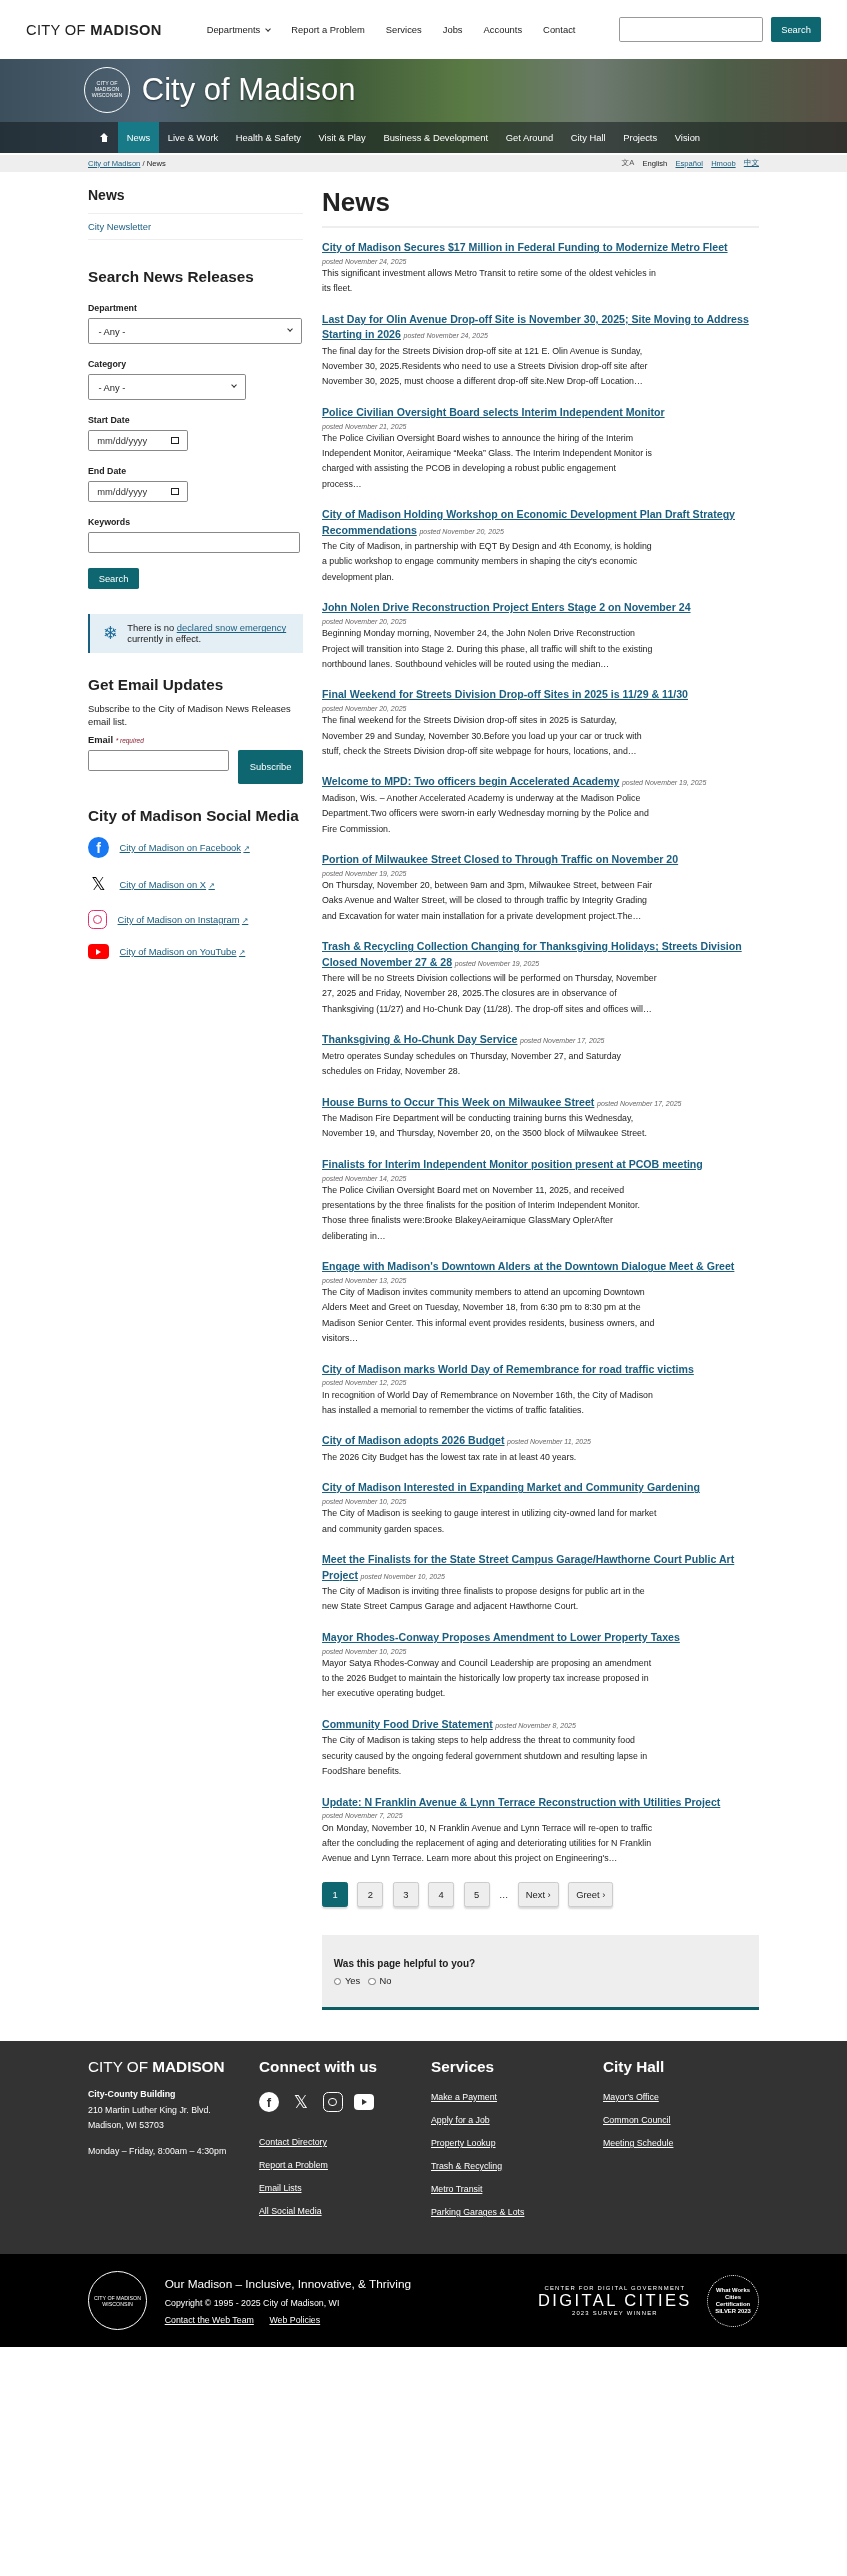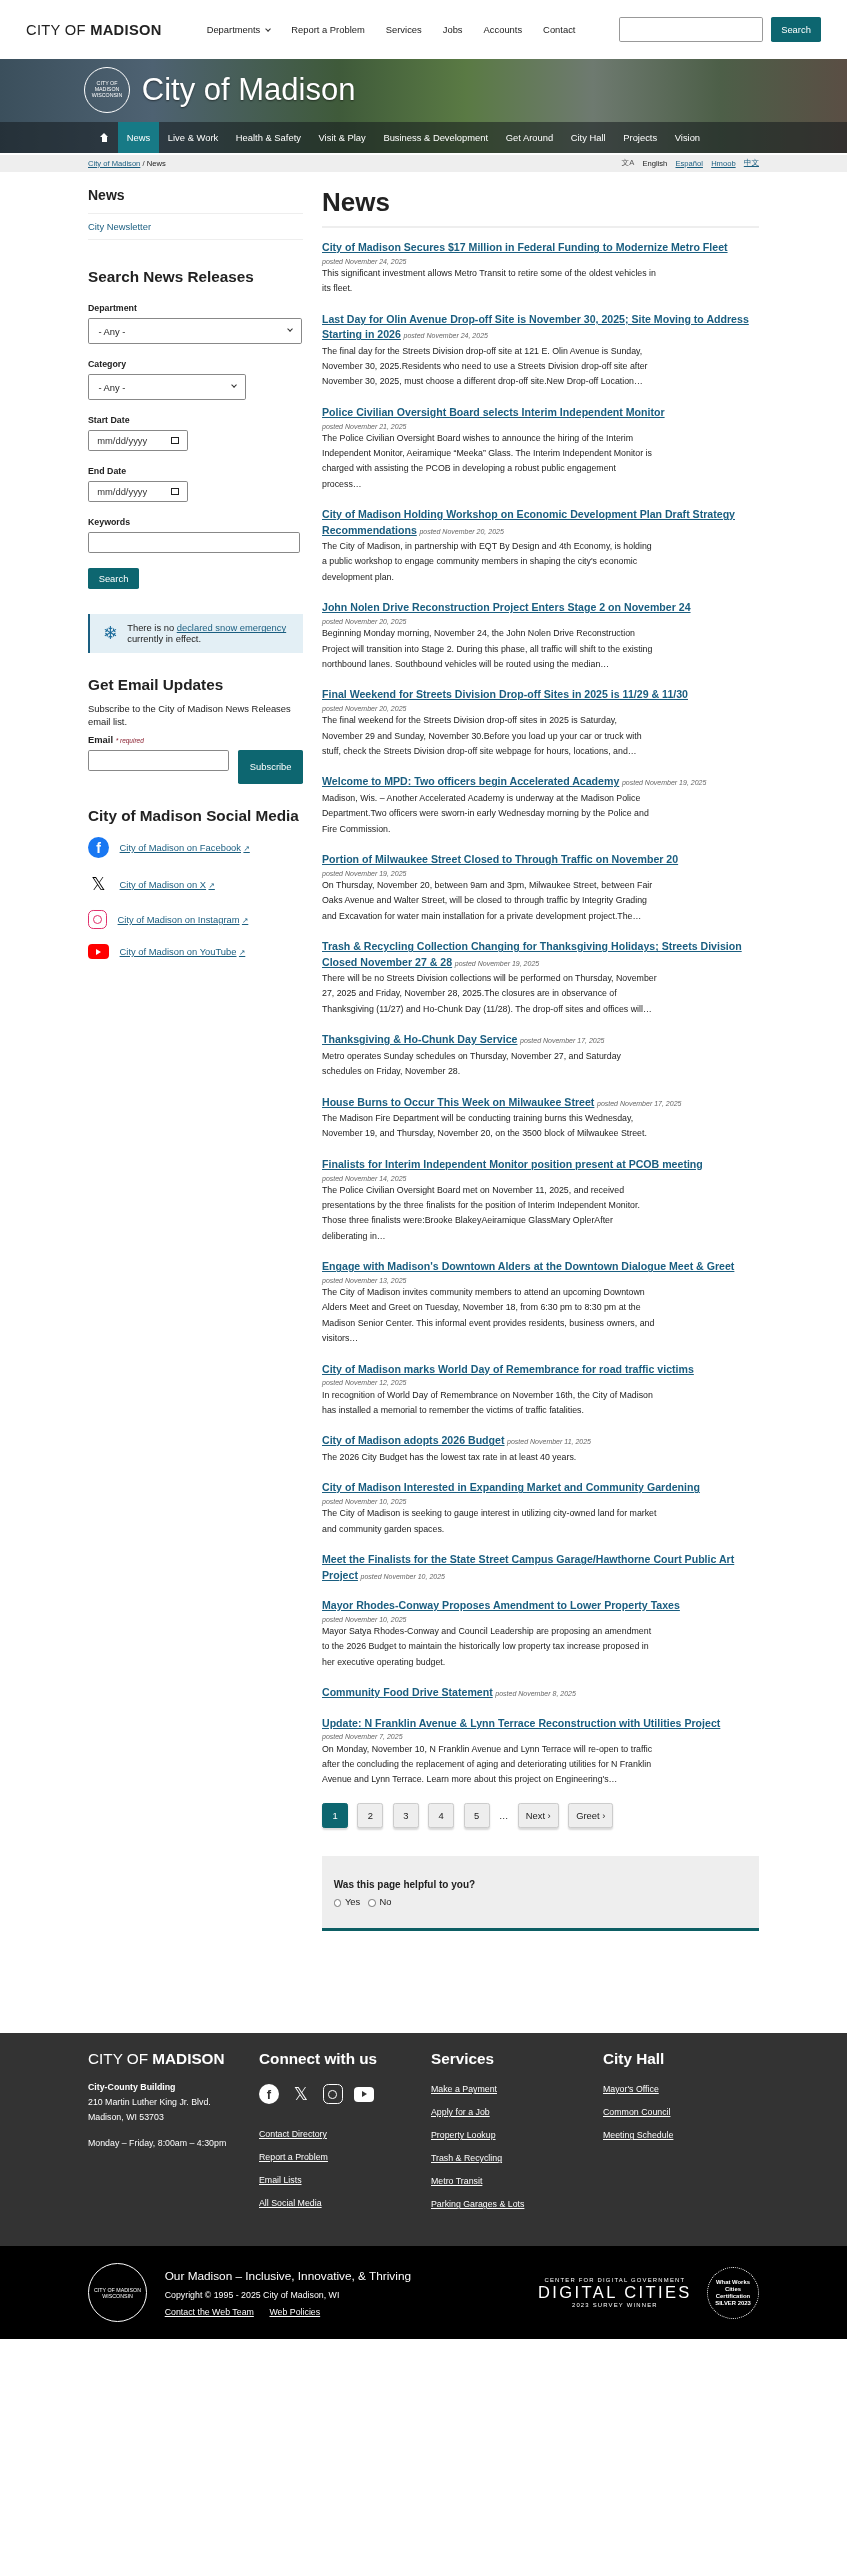--- a/index.html
+++ b/index.html
@@ -70,21 +70,21 @@
 
 .main h1{font-size:26px;font-weight:700;padding-bottom:8.2px;border-bottom:2.4px solid #eee;margin-bottom:11.8px}
 .news-item{margin-bottom:15.3px;width:100%}
 .news-item a.title{font-size:10.6px;font-weight:700;line-height:15.3px}
 .posted{font-size:7px;color:#666;font-style:italic}
 .posted.block{display:block;margin-top:2.4px}
 .summary{font-size:8.8px;line-height:15.3px;width:335px;margin-top:1.2px}
 .pager{display:flex;gap:9.4px;align-items:center;margin:11.8px 0 28px}
 .pg{min-width:26px;height:25px;border:0.6px solid #ccc;border-radius:2.4px;background:#eee;display:flex;align-items:center;justify-content:center;font-size:9.4px;padding:0 7px;cursor:pointer;box-shadow:0 1.2px 1.8px rgba(0,0,0,.15)}
 .pg.active{background:#0d6670;color:#fff;border-color:#0d6670}
-.feedback{background:#eee;border-bottom:3.5px solid #0d5e64;padding:23.5px 11.8px 21px;margin-bottom:102px}
+.feedback{background:#eee;border-bottom:3.5px solid #0d5e64;padding:23.5px 11.8px 21px;margin-bottom:31px}
 .feedback h4{font-size:10px;font-weight:700;margin-bottom:5.9px}
 .feedback .opts{display:flex;gap:8.2px;font-size:9.4px;align-items:flex-start}
 .radio{width:7.6px;height:7.6px;border:0.6px solid #777;border-radius:50%;display:inline-block;margin-right:3.5px;vertical-align:middle;background:#fff}
 
 .footer{background:#333;color:#fff;padding:16.5px 0 23.5px}
 .footer .wrap{display:flex}
 .fcol{font-size:8.8px}
 .fcol h5{font-size:15.3px;font-weight:700;margin-bottom:16.5px}
 .fcol a{color:#fff;display:block;margin-bottom:13px}
 .flogo{font-size:15.3px;margin-bottom:11.8px}
@@ -254,23 +254,23 @@
         <div class="news-item"><a href="#" class="title">Welcome to MPD: Two officers begin Accelerated Academy</a> <span class="posted">posted November 19, 2025</span><div class="summary">Madison, Wis. – Another Accelerated Academy is underway at the Madison Police Department.Two officers were sworn-in early Wednesday morning by the Police and Fire Commission.</div></div>
         <div class="news-item"><a href="#" class="title">Portion of Milwaukee Street Closed to Through Traffic on November 20</a> <span class="posted block">posted November 19, 2025</span><div class="summary">On Thursday, November 20, between 9am and 3pm, Milwaukee Street, between Fair Oaks Avenue and Walter Street, will be closed to through traffic by Integrity Grading and Excavation for water main installation for a private development project.The…</div></div>
         <div class="news-item"><a href="#" class="title">Trash &amp; Recycling Collection Changing for Thanksgiving Holidays; Streets Division Closed November 27 &amp; 28</a> <span class="posted">posted November 19, 2025</span><div class="summary">There will be no Streets Division collections will be performed on Thursday, November 27, 2025 and Friday, November 28, 2025.The closures are in observance of Thanksgiving (11/27) and Ho-Chunk Day (11/28). The drop-off sites and offices will…</div></div>
         <div class="news-item"><a href="#" class="title">Thanksgiving &amp; Ho-Chunk Day Service</a> <span class="posted">posted November 17, 2025</span><div class="summary">Metro operates Sunday schedules on Thursday, November 27, and Saturday schedules on Friday, November 28.</div></div>
         <div class="news-item"><a href="#" class="title">House Burns to Occur This Week on Milwaukee Street</a> <span class="posted">posted November 17, 2025</span><div class="summary">The Madison Fire Department will be conducting training burns this Wednesday, November 19, and Thursday, November 20, on the 3500 block of Milwaukee Street.</div></div>
         <div class="news-item"><a href="#" class="title">Finalists for Interim Independent Monitor position present at PCOB meeting</a> <span class="posted block">posted November 14, 2025</span><div class="summary">The Police Civilian Oversight Board met on November 11, 2025, and received presentations by the three finalists for the position of Interim Independent Monitor. Those three finalists were:Brooke BlakeyAeiramique GlassMary OplerAfter deliberating in…</div></div>
         <div class="news-item"><a href="#" class="title">Engage with Madison's Downtown Alders at the Downtown Dialogue Meet &amp; Greet</a> <span class="posted block">posted November 13, 2025</span><div class="summary">The City of Madison invites community members to attend an upcoming Downtown Alders Meet and Greet on Tuesday, November 18, from 6:30 pm to 8:30 pm at the Madison Senior Center. This informal event provides residents, business owners, and visitors…</div></div>
         <div class="news-item"><a href="#" class="title">City of Madison marks World Day of Remembrance for road traffic victims</a> <span class="posted block">posted November 12, 2025</span><div class="summary">In recognition of World Day of Remembrance on November 16th, the City of Madison has installed a memorial to remember the victims of traffic fatalities.</div></div>
         <div class="news-item"><a href="#" class="title">City of Madison adopts 2026 Budget</a> <span class="posted">posted November 11, 2025</span><div class="summary">The 2026 City Budget has the lowest tax rate in at least 40 years.</div></div>
         <div class="news-item"><a href="#" class="title">City of Madison Interested in Expanding Market and Community Gardening</a> <span class="posted block">posted November 10, 2025</span><div class="summary">The City of Madison is seeking to gauge interest in utilizing city-owned land for market and community garden spaces.</div></div>
-        <div class="news-item"><a href="#" class="title">Meet the Finalists for the State Street Campus Garage/Hawthorne Court Public Art Project</a> <span class="posted">posted November 10, 2025</span></div>
+        <div class="news-item"><a href="#" class="title">Meet the Finalists for the State Street Campus Garage/Hawthorne Court Public Art Project</a> <span class="posted">posted November 10, 2025</span><div class="summary">The City of Madison is inviting three finalists to propose designs for public art in the new State Street Campus Garage and adjacent Hawthorne Court.</div></div>
         <div class="news-item"><a href="#" class="title">Mayor Rhodes-Conway Proposes Amendment to Lower Property Taxes</a> <span class="posted block">posted November 10, 2025</span><div class="summary">Mayor Satya Rhodes-Conway and Council Leadership are proposing an amendment to the 2026 Budget to maintain the historically low property tax increase proposed in her executive operating budget.</div></div>
-        <div class="news-item"><a href="#" class="title">Community Food Drive Statement</a> <span class="posted">posted November 8, 2025</span></div>
+        <div class="news-item"><a href="#" class="title">Community Food Drive Statement</a> <span class="posted">posted November 8, 2025</span><div class="summary">The City of Madison is taking steps to help address the threat to community food security caused by the ongoing federal government shutdown and resulting lapse in FoodShare benefits.</div></div>
         <div class="news-item"><a href="#" class="title">Update: N Franklin Avenue &amp; Lynn Terrace Reconstruction with Utilities Project</a> <span class="posted block">posted November 7, 2025</span><div class="summary">On Monday, November 10, N Franklin Avenue and Lynn Terrace will re-open to traffic after the concluding the replacement of aging and deteriorating utilities for N Franklin Avenue and Lynn Terrace. Learn more about this project on Engineering's…</div></div>
       </div>
 
     <div class="pager">
       <div class="pg active">1</div>
       <div class="pg">2</div>
       <div class="pg">3</div>
       <div class="pg">4</div>
       <div class="pg">5</div>
       <span>…</span>

